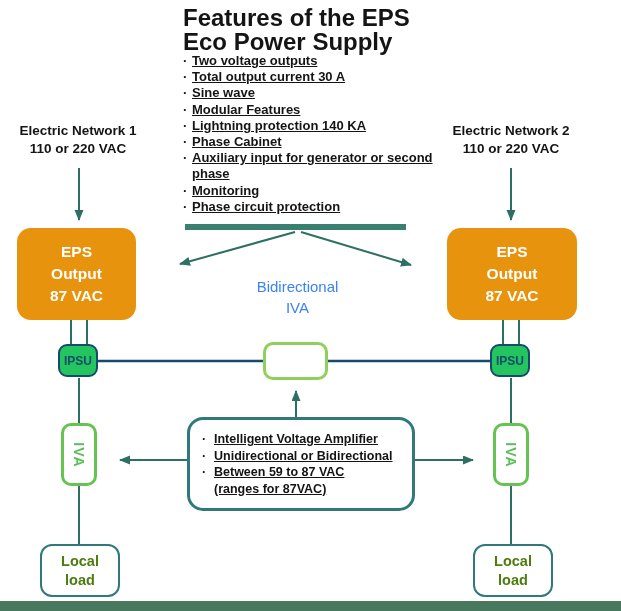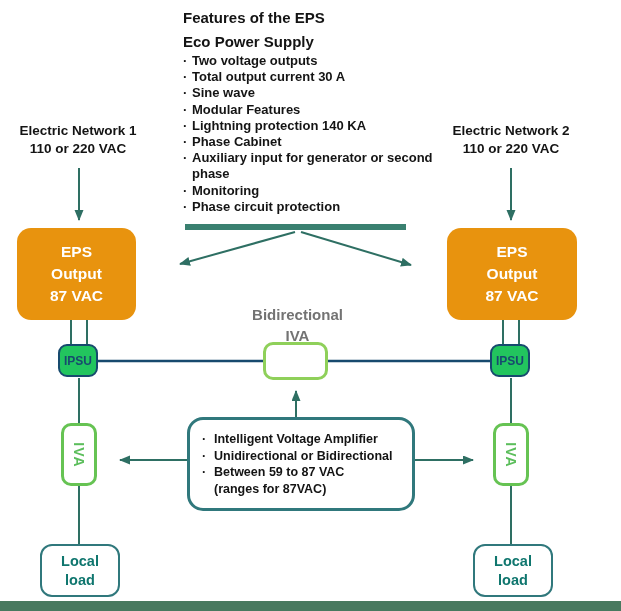--- a/index.html
+++ b/index.html
@@ -3,39 +3,39 @@
 <meta charset="utf-8">
 <style>
   html,body{margin:0;padding:0;background:#fff;}
   .canvas{
     position:relative;width:621px;height:611px;overflow:hidden;background:#fff;
     font-family:"Liberation Sans", sans-serif;
   }
   .connectors{position:absolute;left:0;top:0;z-index:1;}
   .abs{position:absolute;z-index:2;}
 
-  .title{left:183px;top:6px;width:250px;font-size:15px;font-weight:700;color:#141414;line-height:24px;}
+  .title{left:183px;top:6px;width:250px;font-size:24px;font-weight:700;color:#141414;line-height:24px;}
   .feature-list{left:183px;top:53px;width:250px;font-size:13px;font-weight:700;color:#141414;line-height:16.2px;}
   .feat{display:flex;}
   .feat .b{width:9px;flex:0 0 9px;}
-  .feat .t{flex:1;}
+  .feat .t{flex:1;text-decoration:underline;}
 
   .netlabel{width:160px;text-align:center;font-size:13.5px;font-weight:700;color:#141414;line-height:18px;}
   .netlabel.left{left:-2px;top:122px;}
   .netlabel.right{left:431px;top:122px;}
 
   .eps{
     width:119px;height:92px;background:#E8930E;border-radius:14px;
     display:flex;flex-direction:column;justify-content:center;align-items:center;
     color:#fff;font-size:15.5px;font-weight:700;line-height:22px;text-align:left;
   }
   .eps.left{left:17px;top:228px;}
   .eps.right{left:447px;top:228px;width:130px;}
 
-  .bidir{left:240px;top:304px;width:115px;text-align:center;font-size:15px;font-weight:700;color:#737373;line-height:21px;}
+  .bidir{left:240px;top:276px;width:115px;text-align:center;font-size:15px;font-weight:400;color:#3b82f6;line-height:21px;}
 
   .whitebox{left:263px;top:342px;width:59px;height:32px;background:#fff;border:3px solid #8FD05A;border-radius:10px;}
 
   .ipsu{
     width:36px;height:29px;background:#22c55e;border:2.5px solid #174A6E;border-radius:9px;
     display:flex;align-items:center;justify-content:center;
     color:#174A6E;font-size:12px;font-weight:700;letter-spacing:0px;
   }
   .ipsu.left{left:58px;top:344px;}
   .ipsu.right{left:490px;top:344px;}
@@ -51,21 +51,21 @@
   .note{
     left:187px;top:417px;width:228px;height:94px;background:#fff;
     border:3px solid #30787C;border-radius:16px;box-sizing:border-box;
     padding:11px 8px 0 12px;font-size:12.5px;font-weight:700;color:#141414;line-height:16.5px;
   }
   .note .feat .b{width:12px;flex:0 0 12px;}
 
   .load{
     width:76px;height:49px;background:#fff;border:2.5px solid #30787C;border-radius:12px;
     display:flex;flex-direction:column;justify-content:center;align-items:center;
-    font-size:14.5px;font-weight:700;color:#0f766e;line-height:19px;
+    font-size:14.5px;font-weight:700;color:#4d7c0f;line-height:19px;
   }
   .load.left{left:40px;top:544px;}
   .load.right{left:473px;top:544px;}
 
   .bottom-band{left:0;top:601px;width:621px;height:10px;background:#48795F;}
 </style>
 </head>
 <body>
 
 <div class="canvas">

